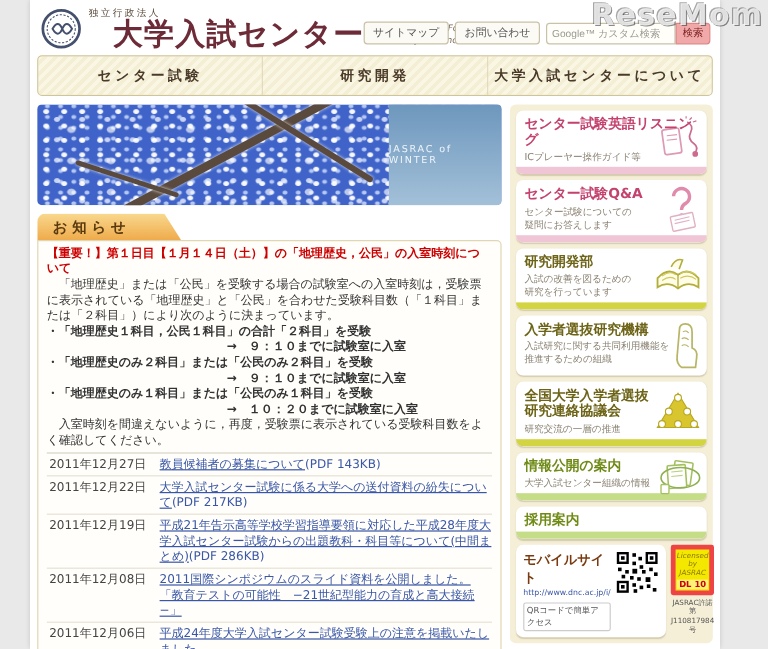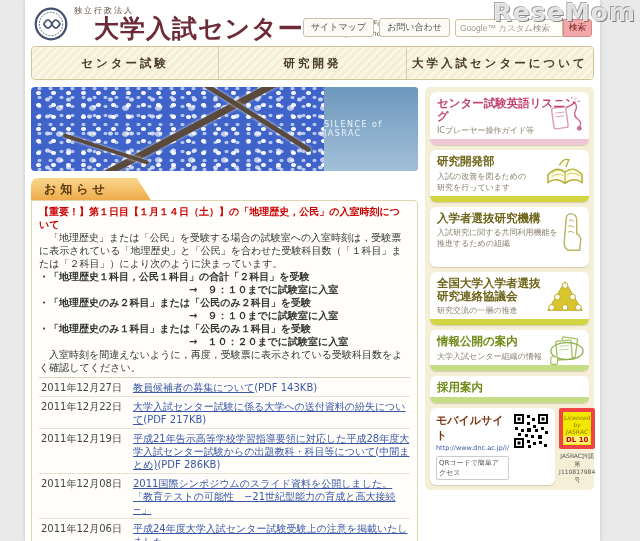--- a/index.html
+++ b/index.html
@@ -78,21 +78,21 @@
   .card { position:relative; background:#fff; border-radius:6px; margin-bottom:5px; padding:5px 7px 9px 7px; overflow:hidden; cursor:pointer; box-shadow:0 1px 1px rgba(120,100,60,.25); }
   .card-title { font-size:11.5px; font-weight:bold; line-height:1.15; white-space:pre-line; position:relative; z-index:2; }
   .card.pink .card-title { color:#c4426e; }
   .card.olive .card-title { color:#6d6418; }
   .card.green .card-title { color:#6e8a14; }
   .card-sub { font-size:8px; color:#8a8070; margin-top:2px; white-space:pre-line; position:relative; z-index:2; }
   .card-strip { position:absolute; left:0; right:0; bottom:0; height:6px; }
   .card.pink .card-strip { background:#f0c6d6; }
   .card.olive .card-strip { background:#d2d442; }
   .card.green .card-strip { background:#c4dd86; }
-  .card.nostrip { padding-bottom:18px; }
+  .card.nostrip { padding-bottom:8px; }
   .card-icon { position:absolute; right:3px; top:4px; z-index:1; }
 
   
   .mobile-row { display:flex; gap:4px; align-items:flex-start; }
   .mobile-card { flex:1; background:#fff; border-radius:6px; padding:5px 6px; cursor:pointer; box-shadow:0 1px 1px rgba(120,100,60,.25); display:flex; gap:4px; }
   .mobile-left { flex:1; }
   .mobile-title { font-size:11px; font-weight:bold; color:#7a3a10; }
   .mobile-url { font-size:6.5px; color:#3a57a7; margin-top:1px; }
   .mobile-note { font-size:7px; color:#555; border:1px solid #ccc; border-radius:2px; padding:1px 2px; margin-top:4px; display:inline-block; }
   .qr { width:36px; height:36px; flex:0 0 36px; }
@@ -157,21 +157,21 @@
   </div>
 
   <div class="main">
 
     <div class="leftcol">
       <div class="hero">
         <div class="branch b1"></div>
         <div class="branch b2"></div>
         <div class="branch b3"></div>
         <div class="hero-panel">
-          <span class="hero-caption">SILENCE of JASRAC</span>
+          <span class="hero-caption">JASRAC of WINTER</span>
         </div>
       </div>
 
       <div class="notice-tab">お知らせ</div>
       <div class="notice-box">
         <div class="notice">
           <div class="imp-title">【重要！】第１日目【１月１４日（土）】の「地理歴史，公民」の入室時刻について</div>
           <div class="n-para">　「地理歴史」または「公民」を受験する場合の試験室への入室時刻は，受験票に表示されている「地理歴史」と「公民」を合わせた受験科目数（「１科目」または「２科目」）により次のように決まっています。</div>
           <div class="rule-cond">・「地理歴史１科目，公民１科目」の合計「２科目」を受験</div>
           <div class="rule-res">→　９：１０までに試験室に入室</div>
@@ -219,20 +219,33 @@
             <rect x="5" y="12" width="15" height="22" rx="2" fill="#fff" stroke="#dd9ab5" stroke-width="1.5" transform="rotate(-8 12 23)"></rect>
             <line x1="8" y1="18" x2="17" y2="17" stroke="#dd9ab5" stroke-width="1"></line>
             <line x1="8" y1="22" x2="17" y2="21" stroke="#dd9ab5" stroke-width="1"></line>
             <path d="M26 6 q6 3 3 9 q-3 6 3 10 q4 3 1 8" fill="none" stroke="#cc6a90" stroke-width="1.5"></path>
             <circle cx="33" cy="34" r="2.5" fill="#cc6a90"></circle>
             <path d="M28 4 l2 -2 M31 6 l3 -1 M25 3 l0 -2" stroke="#cc6a90" stroke-width="1" fill="none"></path>
           </svg>
           <div class="card-strip"></div>
         </div>
 
+        <div class="card pink">
+          <div class="card-title">センター試験Q&amp;A</div>
+          <div class="card-sub">センター試験についての
+疑問にお答えします</div>
+          <svg class="card-icon" width="38" height="40" viewBox="0 0 40 42">
+            <path d="M14 10 a7 7 0 1 1 11 6 q-4 2 -4 6" fill="none" stroke="#e08aac" stroke-width="3"></path>
+            <circle cx="21" cy="27" r="2" fill="#e08aac"></circle>
+            <rect x="12" y="26" width="20" height="13" rx="1" fill="#fff" stroke="#e0b0c4" stroke-width="1.2" transform="rotate(-12 22 32)"></rect>
+            <line x1="15" y1="31" x2="28" y2="28" stroke="#e0b0c4" stroke-width="1"></line>
+            <line x1="15" y1="34" x2="28" y2="31" stroke="#e0b0c4" stroke-width="1"></line>
+          </svg>
+          <div class="card-strip"></div>
+        </div>
 
         <div class="card olive">
           <div class="card-title">研究開発部</div>
           <div class="card-sub">入試の改善を図るための
 研究を行っています</div>
           <svg class="card-icon" width="42" height="36" viewBox="0 0 44 38">
             <path d="M4 22 q9 -10 18 -3 q9 -7 18 3 l0 8 q-9 -6 -18 1 q-9 -7 -18 -1 z" fill="#fffde8" stroke="#b3ad3a" stroke-width="1.6"></path>
             <path d="M22 19 l0 12" stroke="#b3ad3a" stroke-width="1.2"></path>
             <path d="M8 20 q7 -5 12 -1 M8 24 q7 -5 12 -1" fill="none" stroke="#cfc95c" stroke-width="1"></path>
             <path d="M24 18 q7 -4 14 1 M24 22 q7 -4 14 1" fill="none" stroke="#cfc95c" stroke-width="1"></path>

